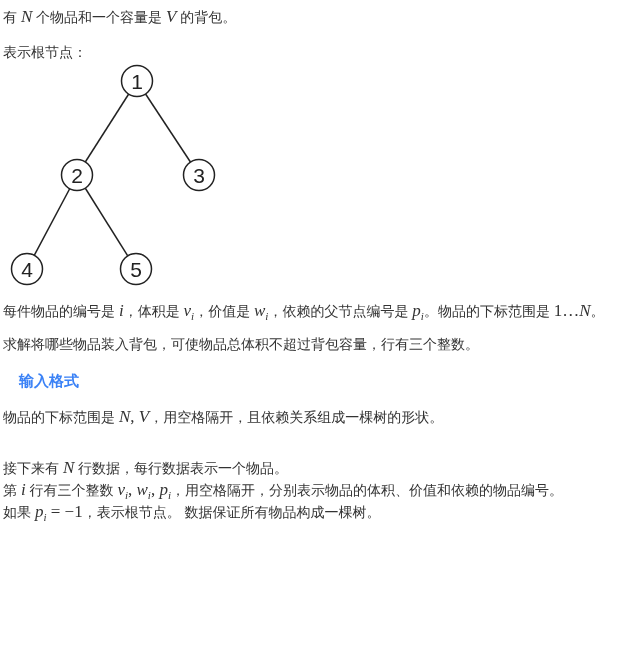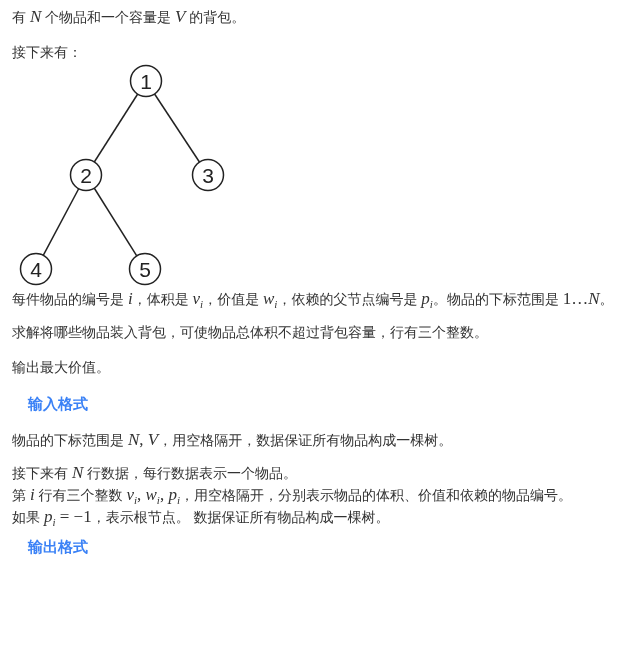--- a/index.html
+++ b/index.html
@@ -4,21 +4,21 @@
 <style>
   html, body { margin: 0; padding: 0; }
   body {
     width: 635px;
     background: #ffffff;
     color: #333333;
     font-family: "Liberation Sans", "DejaVu Sans", sans-serif;
     font-size: 14px;
     -webkit-font-smoothing: antialiased;
   }
-  .wrap { padding-left: 12px; padding-right: 3px; }
+  .wrap { padding-left: 3px; padding-right: 3px; }
   p { margin: 0; line-height: 22px; }
   .h4 {
     font-weight: bold;
     font-size: 15px;
     line-height: 18px;
     margin: 16px;
     color: #3b82f6;
   }
   .math {
     font-family: "Liberation Serif", "DejaVu Serif", serif;
@@ -41,21 +41,21 @@
   }
 </style>
 </head>
 <body>
 
 <div class="wrap">
 
   <p style="margin-top:6px"><span>有 </span><span class="math">N</span><span> 个物品和一个容量是 </span><span class="math">V</span><span> 的背包。</span></p>
 
 
-  <p style="margin-top:13px">接下来有：</p>
+  <p style="margin-top:13px">表示根节点：</p>
 
   <div class="tree-box">
     <svg width="300" height="224" viewBox="0 0 300 224">
         <line x1="134" y1="17" x2="74" y2="111" stroke="#222222" stroke-width="1.5"></line>
         <line x1="134" y1="17" x2="196" y2="111" stroke="#222222" stroke-width="1.5"></line>
         <line x1="74" y1="111" x2="24" y2="205" stroke="#222222" stroke-width="1.5"></line>
         <line x1="74" y1="111" x2="133" y2="205" stroke="#222222" stroke-width="1.5"></line>
         <circle cx="134" cy="17" r="15.5" fill="#ffffff" stroke="#222222" stroke-width="1.5"></circle>
         <text x="134" y="17" dy="0.36em" text-anchor="middle" fill="#222222">1</text>
         <circle cx="74" cy="111" r="15.5" fill="#ffffff" stroke="#222222" stroke-width="1.5"></circle>
@@ -63,31 +63,29 @@
         <circle cx="196" cy="111" r="15.5" fill="#ffffff" stroke="#222222" stroke-width="1.5"></circle>
         <text x="196" y="111" dy="0.36em" text-anchor="middle" fill="#222222">3</text>
         <circle cx="24" cy="205" r="15.5" fill="#ffffff" stroke="#222222" stroke-width="1.5"></circle>
         <text x="24" y="205" dy="0.36em" text-anchor="middle" fill="#222222">4</text>
         <circle cx="133" cy="205" r="15.5" fill="#ffffff" stroke="#222222" stroke-width="1.5"></circle>
         <text x="133" y="205" dy="0.36em" text-anchor="middle" fill="#222222">5</text>
       </svg>
   </div>
 
 
-  <p style=""><span>每件物品的编号是 </span><span class="math">i</span><span>，体积是 </span><span class="math"><span>v</span><sub>i</sub></span><span>，价值是 </span><span class="math"><span>w</span><sub>i</sub></span><span>，依赖的父节点编号是 </span><span class="math"><span>p</span><sub>i</sub></span><span>。物品的下标范围是 </span><span class="math mu">1…</span><span class="math">N</span><span>。</span></p>
+  <p style="margin-top:12px"><span>每件物品的编号是 </span><span class="math">i</span><span>，体积是 </span><span class="math"><span>v</span><sub>i</sub></span><span>，价值是 </span><span class="math"><span>w</span><sub>i</sub></span><span>，依赖的父节点编号是 </span><span class="math"><span>p</span><sub>i</sub></span><span>。物品的下标范围是 </span><span class="math mu">1…</span><span class="math">N</span><span>。</span></p>
 
   <p style="margin-top:11px">求解将哪些物品装入背包，可使物品总体积不超过背包容量，行有三个整数。</p>
 
-  <p style="margin-top:13px">输出最大价值。</p>
 
   <div class="h4" style="margin-top:17px">输入格式</div>
 
-  <p style="margin-top:10px"><span>物品的下标范围是 </span><span class="math">N</span><span class="math mu">, </span><span class="math">V</span><span>，用空格隔开，数据保证所有物品构成一棵树。</span></p>
+  <p style="margin-top:10px"><span>物品的下标范围是 </span><span class="math">N</span><span class="math mu">, </span><span class="math">V</span><span>，用空格隔开，且依赖关系组成一棵树的形状。</span></p>
 
-  <div style="margin-top:11px">
+  <div style="margin-top:29px">
     <p><span>接下来有 </span><span class="math">N</span><span> 行数据，每行数据表示一个物品。</span></p>
     <p><span>第 </span><span class="math">i</span><span> 行有三个整数 </span><span class="math"><span>v</span><sub>i</sub></span><span class="math mu">, </span><span class="math"><span>w</span><sub>i</sub></span><span class="math mu">, </span><span class="math"><span>p</span><sub>i</sub></span><span>，用空格隔开，分别表示物品的体积、价值和依赖的物品编号。</span></p>
     <p><span>如果 </span><span class="math"><span>p</span><sub>i</sub></span><span class="math mu"> = −1</span><span>，表示根节点。 </span><span class="bold">数据保证所有物品构成一棵树。</span></p>
   </div>
 
-  <div class="h4" style="margin-top:10px">输出格式</div>
 
 </div>
 
 </body></html>

